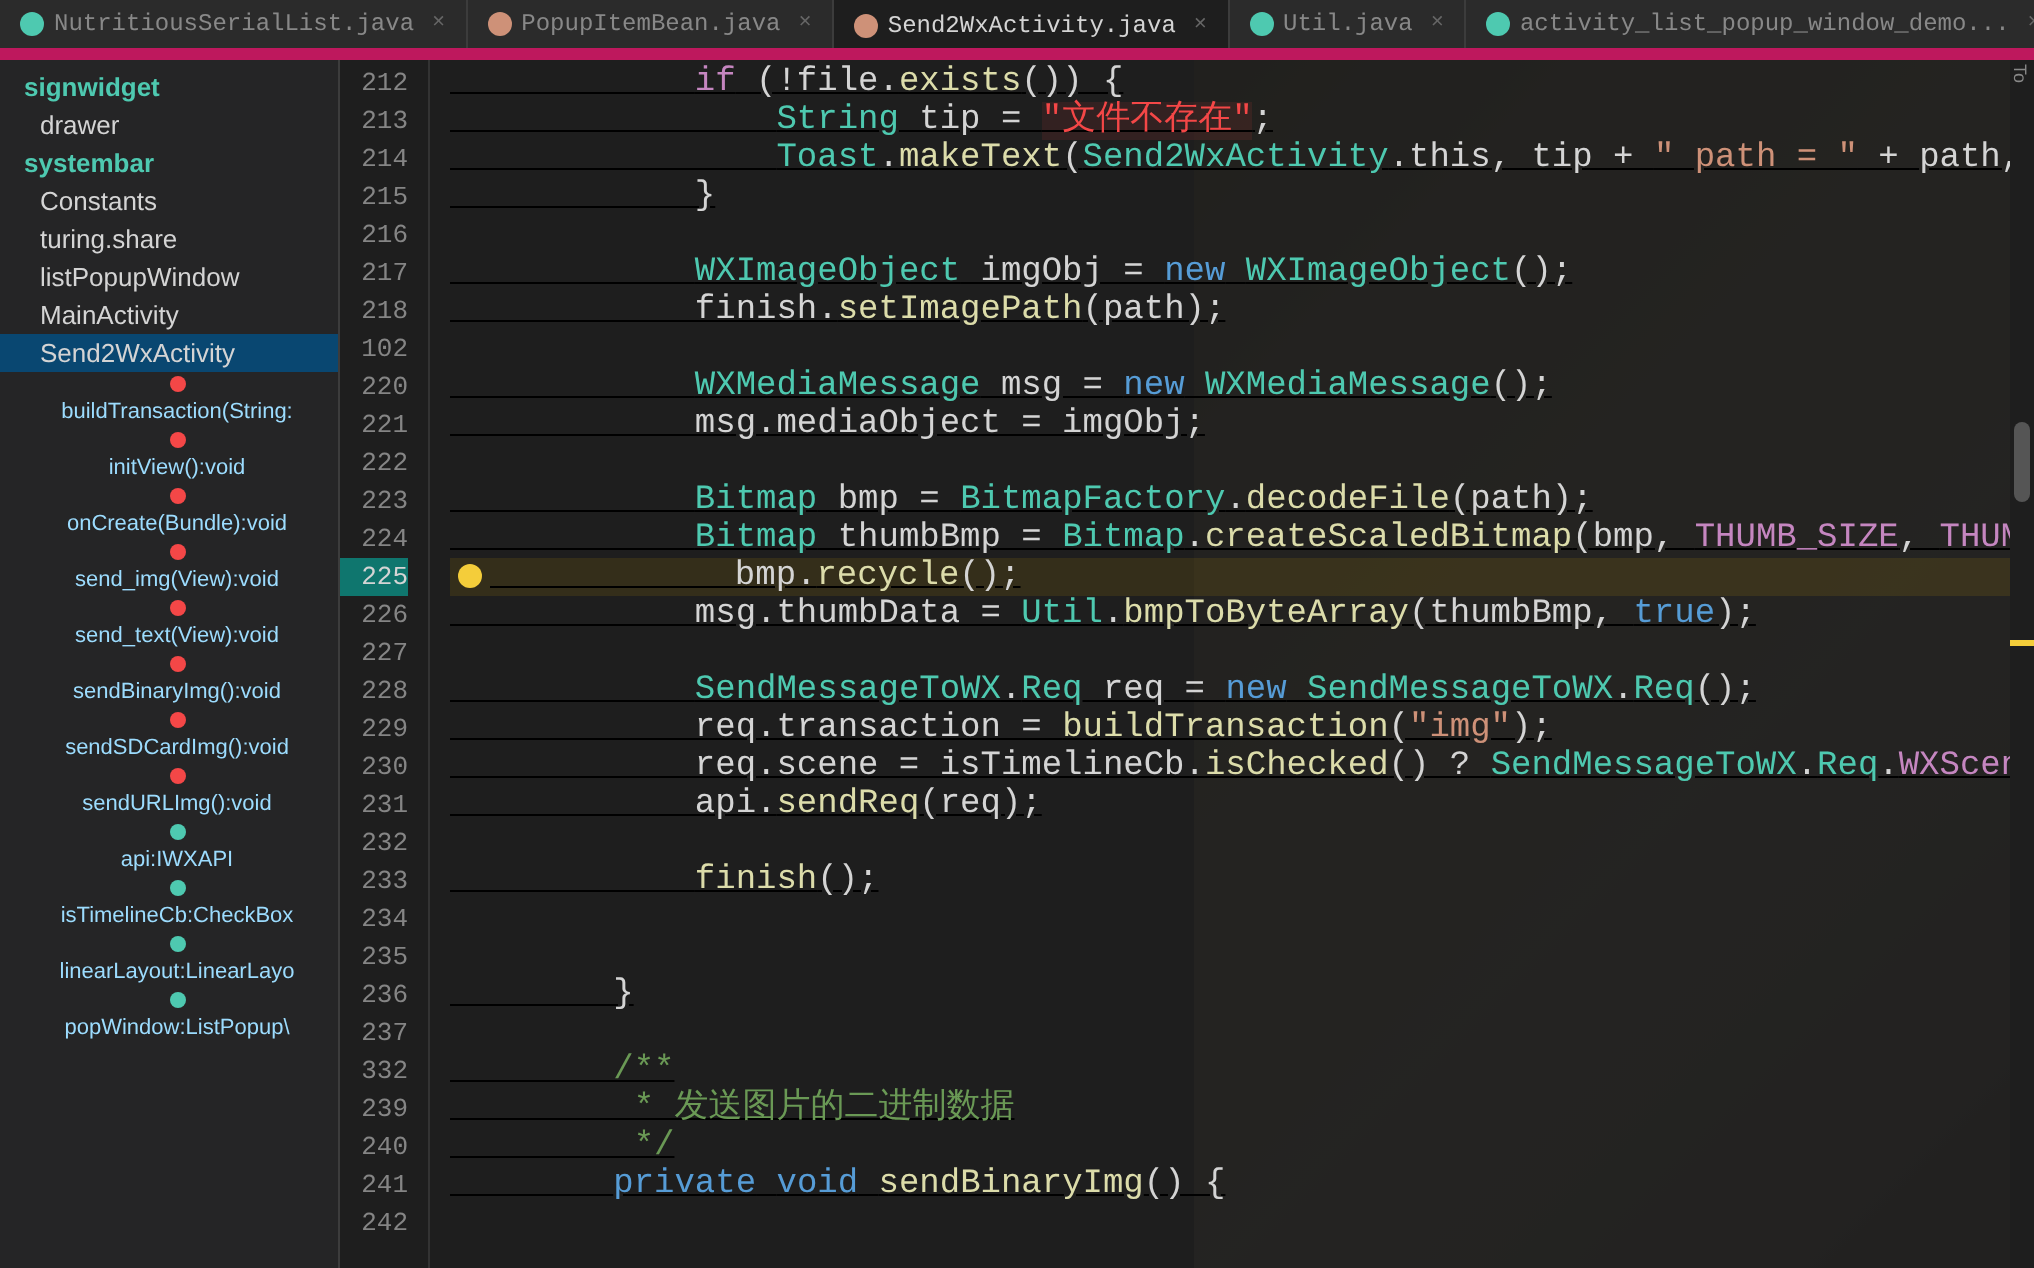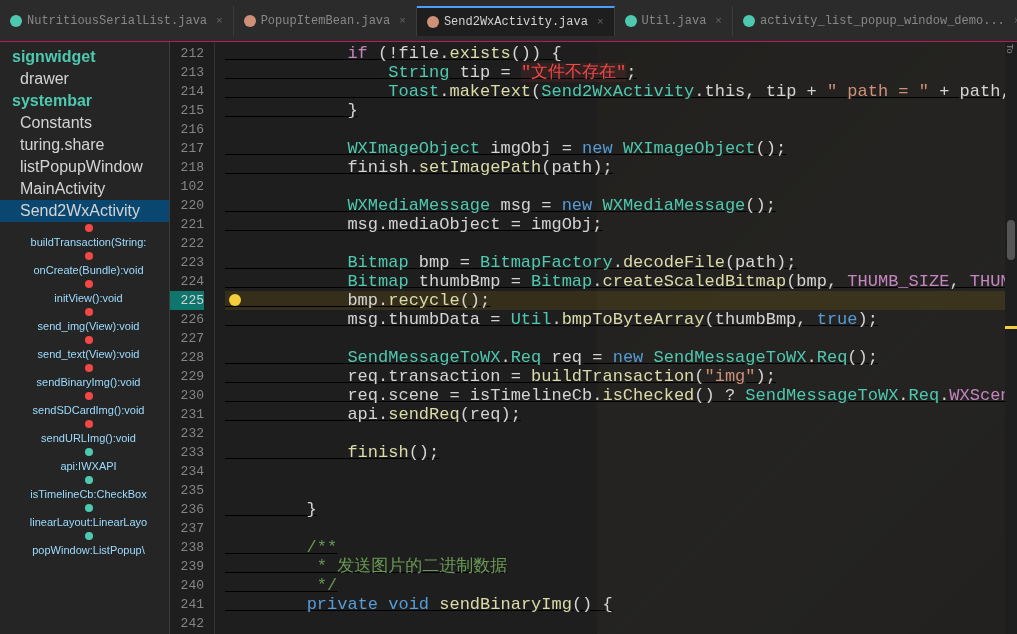--- a/index.html
+++ b/index.html
@@ -12,22 +12,22 @@
       background: #1e1e1e;
       display: flex;
       flex-direction: column;
     }
 
     
     .tab-bar {
       display: flex;
       align-items: center;
       background: #2b2b2b;
-      height: 42px;
-      border-bottom: 1px solid #be185d;
+      height: 30px;
+      border-bottom: 6px solid #be185d;
       overflow: hidden;
     }
     .tab {
       display: flex;
       align-items: center;
       height: 30px;
       padding: 0 10px;
       font-size: 12px;
       color: #888;
       border-right: 1px solid #3c3c3c;
@@ -65,21 +65,21 @@
     .sidebar {
       width: 170px;
       background: #252526;
       border-right: 1px solid #3c3c3c;
       overflow-y: auto;
       flex-shrink: 0;
       padding-top: 4px;
     }
     .sidebar-item {
       padding: 2px 8px 2px 12px;
-      font-size: 16px;
+      font-size: 13px;
       color: #9cdcfe;
       cursor: pointer;
       white-space: nowrap;
       overflow: hidden;
       text-overflow: ellipsis;
       font-family: Arial, sans-serif;
     }
     .sidebar-item.selected { background: #094771; color: #fff; }
     .sidebar-item.section-header {
       color: #4ec9b0;
@@ -256,25 +256,25 @@
     <div class="sidebar-item sub-item">turing.share</div>
     <div class="sidebar-item sub-item">listPopupWindow</div>
     <div class="sidebar-item sub-item">MainActivity</div>
     <div class="sidebar-item sub-item selected">Send2WxActivity</div>
     <div class="sidebar-item method-item">
       <span class="method-dot dot-red"></span>
       <span>buildTransaction(String:</span>
     </div>
     <div class="sidebar-item method-item">
       <span class="method-dot dot-red"></span>
+      <span>initView():void</span>
+    </div>
+    <div class="sidebar-item method-item">
+      <span class="method-dot dot-red"></span>
       <span>onCreate(Bundle):void</span>
-    </div>
-    <div class="sidebar-item method-item">
-      <span class="method-dot dot-red"></span>
-      <span>initView():void</span>
     </div>
     <div class="sidebar-item method-item">
       <span class="method-dot dot-red"></span>
       <span>send_img(View):void</span>
     </div>
     <div class="sidebar-item method-item">
       <span class="method-dot dot-red"></span>
       <span>send_text(View):void</span>
     </div>
     <div class="sidebar-item method-item">
@@ -332,21 +332,21 @@
         <span class="line-num">228</span>
         <span class="line-num">229</span>
         <span class="line-num">230</span>
         <span class="line-num">231</span>
         <span class="line-num">232</span>
         <span class="line-num">233</span>
         <span class="line-num">234</span>
         <span class="line-num">235</span>
         <span class="line-num">236</span>
         <span class="line-num">237</span>
-        <span class="line-num">238</span>
+        <span class="line-num">332</span>
         <span class="line-num">239</span>
         <span class="line-num">240</span>
         <span class="line-num">241</span>
         <span class="line-num">242</span>
       </div>
 
       <div class="code-content">
 
         <div class="code-line">
           <span class="plain">            </span><span class="kw2">if</span><span class="plain"> (!file.</span><span class="method">exists</span><span class="plain">()) {</span>
@@ -387,21 +387,21 @@
         <div class="code-line"></div>
 
         <div class="code-line">
           <span class="plain">            </span><span class="type">Bitmap</span><span class="plain"> bmp = </span><span class="type">BitmapFactory</span><span class="plain">.</span><span class="method">decodeFile</span><span class="plain">(path);</span>
         </div>
 
         <div class="code-line">
           <span class="plain">            </span><span class="type">Bitmap</span><span class="plain"> thumbBmp = </span><span class="type">Bitmap</span><span class="plain">.</span><span class="method">createScaledBitmap</span><span class="plain">(bmp, </span><span class="highlight-purple">THUMB_SIZE</span><span class="plain">, </span><span class="highlight-purple">THUMB_</span>
         </div>
 
-        <div class="code-line highlighted" style="position:relative; ">
+        <div class="code-line highlighted" style="position:relative; padding-left: 20px;">
           <span style="position:absolute; left:4px; top:3px; width:12px; height:12px; border-radius:50%; background:#f4cd3a; display:inline-block;"></span>
           <span class="plain">            bmp.</span><span class="method">recycle</span><span class="plain">();</span>
         </div>
 
         <div class="code-line">
           <span class="plain">            msg.thumbData = </span><span class="type">Util</span><span class="plain">.</span><span class="method">bmpToByteArray</span><span class="plain">(thumbBmp, </span><span class="kw">true</span><span class="plain">);</span>
         </div>
 
         <div class="code-line"></div>
 

